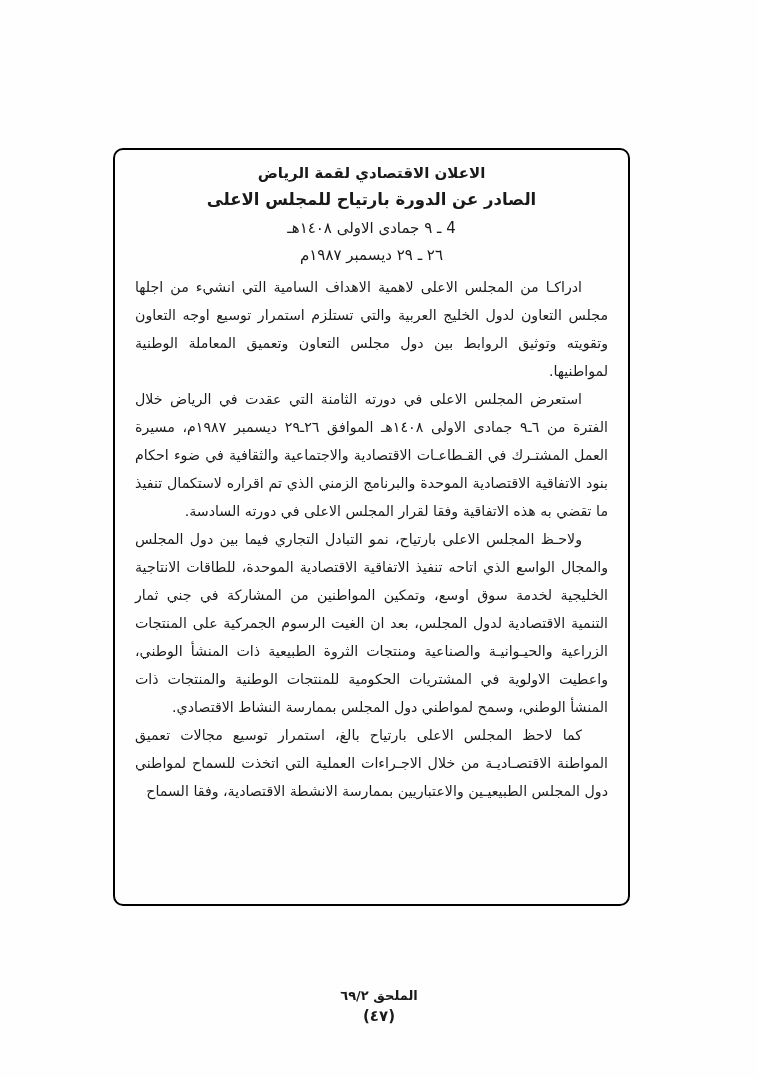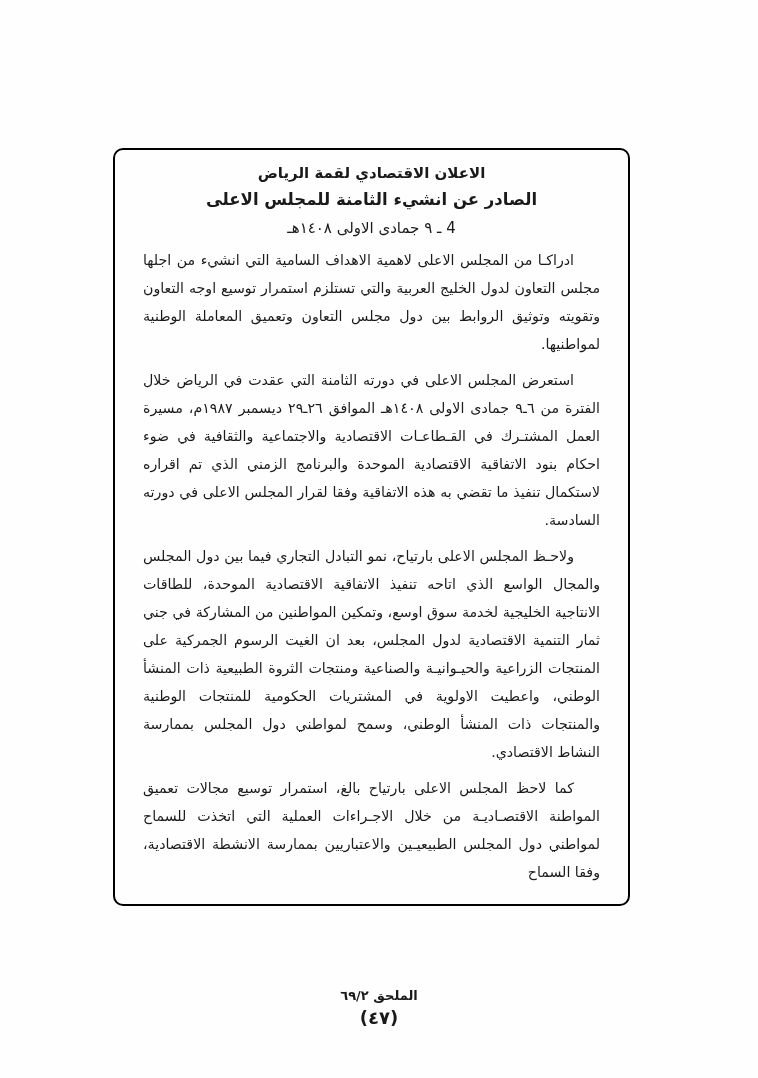--- a/index.html
+++ b/index.html
@@ -48,50 +48,51 @@
   .doc-date {
     font-size: 15px;
     text-align: center;
     margin: 3px 0 9px 0;
   }
   .body-par {
     font-size: 14.2px;
     line-height: 28px;
     text-align: justify;
     text-align-last: right;
-    margin: 8px;
+    margin: 0;
     text-indent: 26px;
   }
   .footer-block {
     position: absolute;
     left: 0;
     top: 988px;
     width: 758px;
     text-align: center;
     direction: rtl;
   }
   .annex {
     font-size: 13px;
     font-weight: bold;
     margin: 0 0 4px 0;
   }
   .page-num {
-    font-size: 18px;
+    font-size: 15px;
     font-weight: bold;
   }
 </style>
 </head>
 <body>
 
 <div class="scan-page">
 
   <div class="frame">
     <h1 class="doc-title">الاعلان الاقتصادي لقمة الرياض</h1>
-    <h2 class="doc-subtitle">الصادر عن انشيء الثامنة للمجلس الاعلى</h2>
+    <h2 class="doc-subtitle">الصادر عن الدورة بارتياح للمجلس الاعلى</h2>
     <div class="doc-date">4 ـ ٩ جمادى الاولى ١٤٠٨هـ</div>
+    <div class="doc-date">٢٦ ـ ٢٩ ديسمبر ١٩٨٧م</div>
 
     <p class="body-par">ادراكـا من المجلس الاعلى لاهمية الاهداف السامية التي انشيء من اجلها مجلس التعاون لدول الخليج العربية والتي تستلزم استمرار توسيع اوجه التعاون وتقويته وتوثيق الروابط بين دول مجلس التعاون وتعميق المعاملة الوطنية لمواطنيها.</p>
     <p class="body-par">استعرض المجلس الاعلى في دورته الثامنة التي عقدت في الرياض خلال الفترة من ٦ـ٩ جمادى الاولى ١٤٠٨هـ الموافق ٢٦ـ٢٩ ديسمبر ١٩٨٧م، مسيرة العمل المشتـرك في القـطاعـات الاقتصادية والاجتماعية والثقافية في ضوء احكام بنود الاتفاقية الاقتصادية الموحدة والبرنامج الزمني الذي تم اقراره لاستكمال تنفيذ ما تقضي به هذه الاتفاقية وفقا لقرار المجلس الاعلى في دورته السادسة.</p>
     <p class="body-par">ولاحـظ المجلس الاعلى بارتياح، نمو التبادل التجاري فيما بين دول المجلس والمجال الواسع الذي اتاحه تنفيذ الاتفاقية الاقتصادية الموحدة، للطاقات الانتاجية الخليجية لخدمة سوق اوسع، وتمكين المواطنين من المشاركة في جني ثمار التنمية الاقتصادية لدول المجلس، بعد ان الغيت الرسوم الجمركية على المنتجات الزراعية والحيـوانيـة والصناعية ومنتجات الثروة الطبيعية ذات المنشأ الوطني، واعطيت الاولوية في المشتريات الحكومية للمنتجات الوطنية والمنتجات ذات المنشأ الوطني، وسمح لمواطني دول المجلس بممارسة النشاط الاقتصادي.</p>
     <p class="body-par">كما لاحظ المجلس الاعلى بارتياح بالغ، استمرار توسيع مجالات تعميق المواطنة الاقتصـاديـة من خلال الاجـراءات العملية التي اتخذت للسماح لمواطني دول المجلس الطبيعيـين والاعتباريين بممارسة الانشطة الاقتصادية، وفقا السماح</p>
   </div>
 
   <div class="footer-block">
     <div class="annex">الملحق ٦٩/٢</div>
     <div class="page-num">(٤٧)</div>

